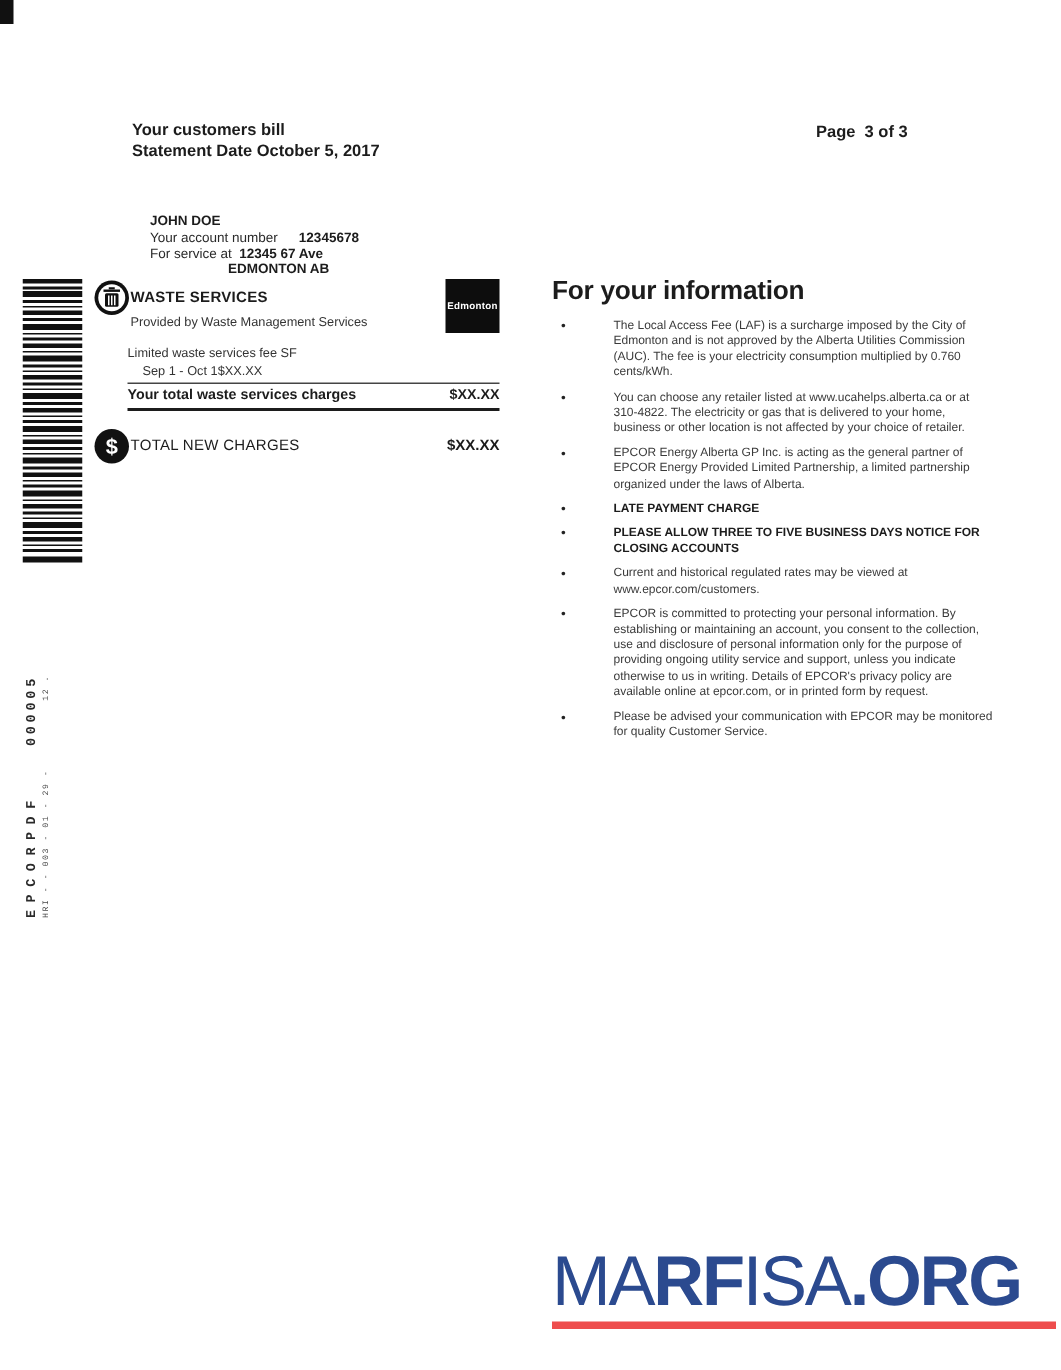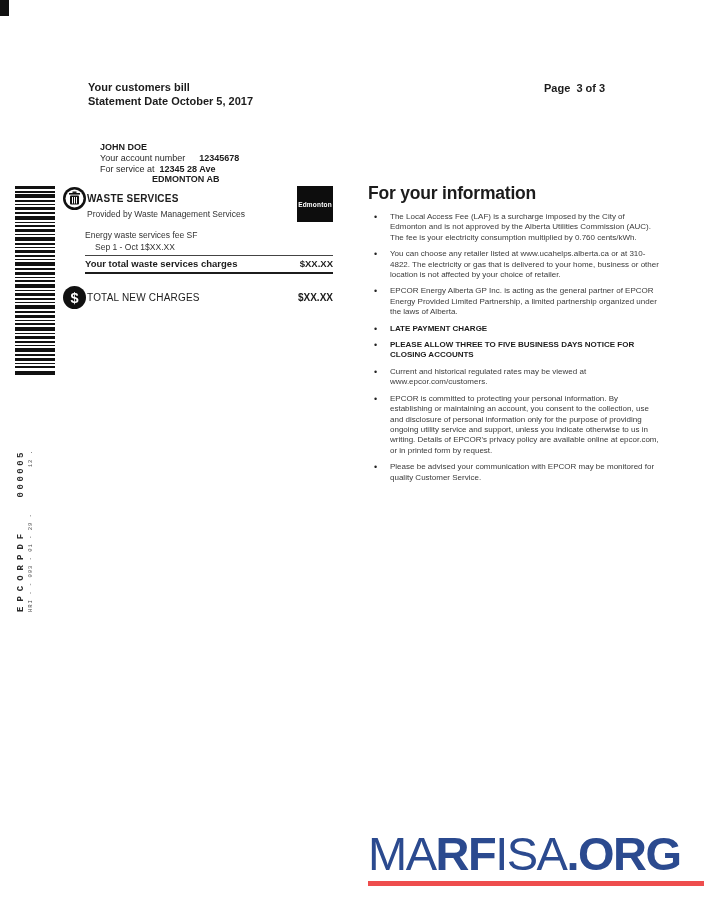--- a/index.html
+++ b/index.html
@@ -59,21 +59,21 @@
   .total-new { position:absolute; left:62px; top:285px; width:271px; display:flex; align-items:center; }
   .tn-icon { width:25px; height:25px; flex:0 0 25px; }
   .tn-label { font-size:10px; font-weight:normal; color:#1c1c1c; letter-spacing:.2px; flex-grow:1; }
   .tn-amount { font-size:10px; font-weight:bold; color:#1c1c1c; }
 
   
   .info-col { position:absolute; left:368px; top:183px; width:294px; }
   .info-title { font-size:17.5px; font-weight:bold; color:#1c1c1c; margin-bottom:8px; letter-spacing:-.2px; }
   .bullet-item { display:flex; margin-bottom:6px; }
   .dot { flex:0 0 22px; padding-left:6px; font-size:9px; line-height:10.4px; color:#222; }
-  .bullet-text { flex:1; font-size:8px; line-height:10.4px; color:#3a3a3a; }
+  .bullet-text { flex:1; font-size:8px; line-height:10.4px; color:#3a3a3a;margin-left:19px; }
   .bullet-bold { font-weight:bold; color:#1c1c1c; }
 
   
   .vertical-code {
     position:absolute; left:16px; top:612px; width:162px;
     transform:rotate(-90deg); transform-origin:0 0;
   }
   .vc-line { display:flex; justify-content:space-between; align-items:baseline; }
   .vc-big { font-family:"Liberation Mono", monospace; font-weight:bold; font-size:9px; color:#2a2a2a; }
   .vc-big.first { letter-spacing:5px; }
@@ -97,21 +97,21 @@
   <div class="statement">Statement Date October 5, 2017</div>
 </div>
 <div class="page-label">Page  3 of 3</div>
 
 <div class="customer">
   <div class="name">JOHN DOE</div>
   <div>
     <span>Your account number</span><span class="gap-lg"></span><span class="val">12345678</span>
   </div>
   <div>
-    <span>For service at</span><span class="gap-sm"></span><span class="val">12345 28 Ave</span>
+    <span>For service at</span><span class="gap-sm"></span><span class="val">12345 67 Ave</span>
   </div>
   <div class="indent">EDMONTON AB</div>
 </div>
 
 <svg class="barcode" width="40" height="190" viewBox="0 0 40 190" xmlns="http://www.w3.org/2000/svg">
   <g fill="#111">
     <rect x="0" y="0" width="40" height="3"></rect>
       <rect x="0" y="5" width="40" height="2"></rect>
       <rect x="0" y="8" width="40" height="4"></rect>
     <rect x="0" y="14" width="40" height="2"></rect>
@@ -171,21 +171,21 @@
       <rect x="10.5" y="5.5" width="4" height="1.4" fill="#111"></rect>
     </svg>
     <div class="ws-titles">
       <div class="ws-title">WASTE SERVICES</div>
       <div class="ws-sub">Provided by Waste Management Services</div>
     </div>
   </div>
   <div class="edmonton-logo">
     <span>Edmonton</span>
   </div>
-  <div class="fee-label">Energy waste services fee SF</div>
+  <div class="fee-label">Limited waste services fee SF</div>
   <div class="fee-row">
     <span class="period">Sep 1 - Oct 1</span>
     <span>$XX.XX</span>
   </div>
   <div class="rule-thin"></div>
   <div class="total-row">
     <span>Your total waste services charges</span>
     <span>$XX.XX</span>
   </div>
   <div class="rule-thick"></div>

